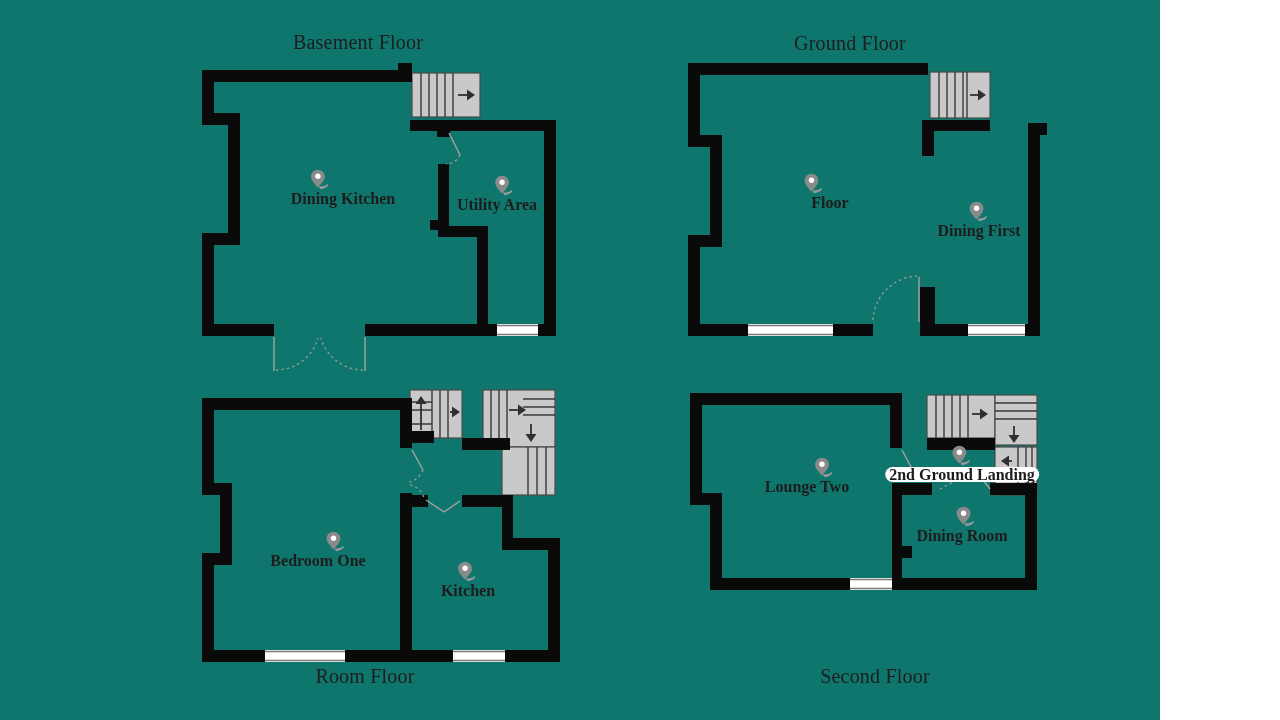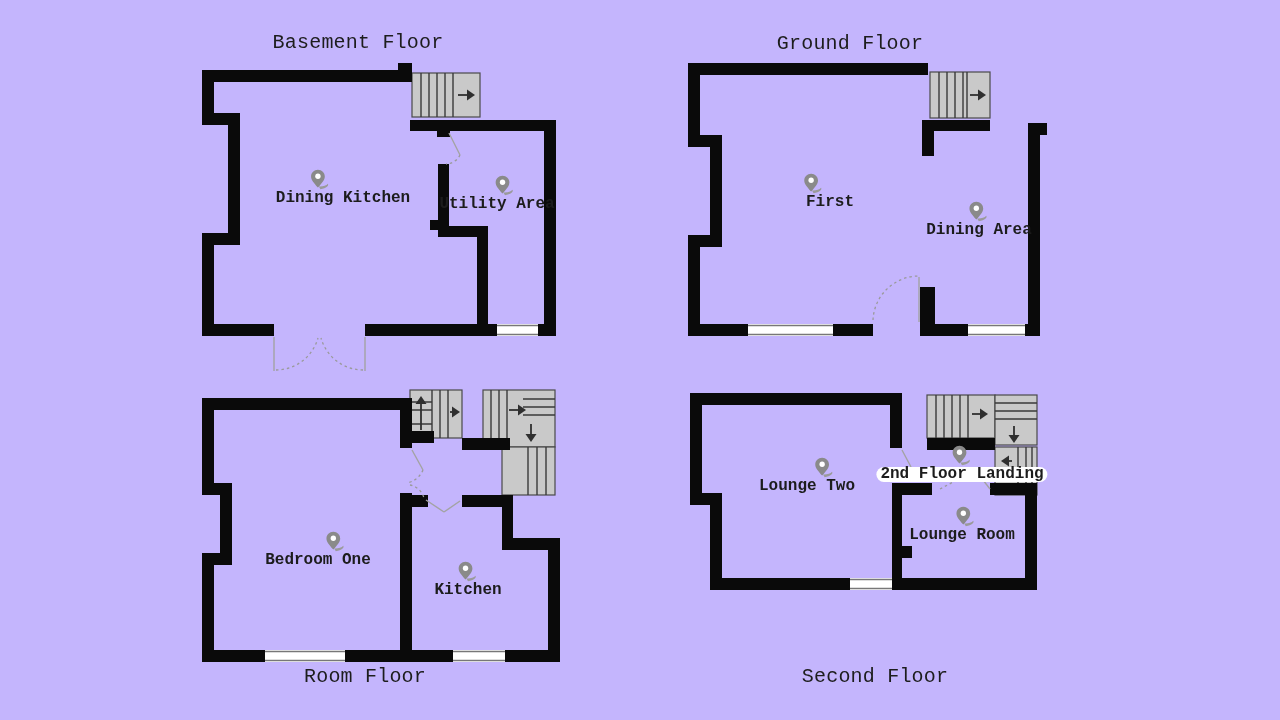--- a/index.html
+++ b/index.html
@@ -1,18 +1,18 @@
 <!DOCTYPE html>
 <html><head>
 <meta charset="utf-8">
 <style>
   html,body{margin:0;padding:0;background:#ffffff;}
   .canvas{
-    position:relative;width:1280px;height:720px;background:#c4b5fd;
-    font-family:Liberation Mono, monospace;overflow:hidden;
+    position:relative;width:1160px;height:720px;background:#0f766e;
+    font-family:Liberation Serif, serif;overflow:hidden;
   }
   svg.plans{position:absolute;left:0;top:0;}
   .floor-title{
     position:absolute;transform:translateX(-50%);
     font-size:20px;color:#1d1d1d;white-space:nowrap;letter-spacing:.2px;
   }
   .room-label{
     position:absolute;transform:translateX(-50%);
     display:flex;flex-direction:column;align-items:center;
     font-weight:bold;font-size:16px;line-height:15px;color:#1c1c1c;white-space:nowrap;
@@ -248,30 +248,30 @@
     </svg>
     <div class="room-name">Utility Area</div>
   </div>
 
   <div class="room-label" style="left:830px;top:173px;--pinoff:-16px">
     <svg class="pin" viewBox="0 0 26 22">
       <path d="M11,18.4 C15,18.7 18.6,17.5 20.4,15.5 C21.7,17.4 19.2,20.2 12.6,21.1 C11.9,20.2 11.4,19.3 11,18.4 Z" fill="#9a9a9a"></path>
       <path d="M10,0.8 C5.9,0.8 2.8,3.9 2.8,7.8 C2.8,11.2 5.5,14.3 10,19.5 C14.5,14.3 17.2,11.2 17.2,7.8 C17.2,3.9 14.1,0.8 10,0.8 Z" fill="#8a8a8a"></path>
       <circle cx="10" cy="7.6" r="2.8" fill="#ffffff"></circle>
     </svg>
-    <div class="room-name">First</div>
+    <div class="room-name">Floor</div>
   </div>
 
   <div class="room-label" style="left:979px;top:201px">
     <svg class="pin" viewBox="0 0 26 22">
       <path d="M11,18.4 C15,18.7 18.6,17.5 20.4,15.5 C21.7,17.4 19.2,20.2 12.6,21.1 C11.9,20.2 11.4,19.3 11,18.4 Z" fill="#9a9a9a"></path>
       <path d="M10,0.8 C5.9,0.8 2.8,3.9 2.8,7.8 C2.8,11.2 5.5,14.3 10,19.5 C14.5,14.3 17.2,11.2 17.2,7.8 C17.2,3.9 14.1,0.8 10,0.8 Z" fill="#8a8a8a"></path>
       <circle cx="10" cy="7.6" r="2.8" fill="#ffffff"></circle>
     </svg>
-    <div class="room-name">Dining Area</div>
+    <div class="room-name">Dining First</div>
   </div>
 
   <div class="room-label" style="left:318px;top:531px;--pinoff:18px">
     <svg class="pin" viewBox="0 0 26 22">
       <path d="M11,18.4 C15,18.7 18.6,17.5 20.4,15.5 C21.7,17.4 19.2,20.2 12.6,21.1 C11.9,20.2 11.4,19.3 11,18.4 Z" fill="#9a9a9a"></path>
       <path d="M10,0.8 C5.9,0.8 2.8,3.9 2.8,7.8 C2.8,11.2 5.5,14.3 10,19.5 C14.5,14.3 17.2,11.2 17.2,7.8 C17.2,3.9 14.1,0.8 10,0.8 Z" fill="#8a8a8a"></path>
       <circle cx="10" cy="7.6" r="2.8" fill="#ffffff"></circle>
     </svg>
     <div class="room-name">Bedroom One</div>
   </div>
@@ -294,25 +294,25 @@
     </svg>
     <div class="room-name">Lounge Two</div>
   </div>
 
   <div class="room-label" style="left:962px;top:506px;--pinoff:4px">
     <svg class="pin" viewBox="0 0 26 22">
       <path d="M11,18.4 C15,18.7 18.6,17.5 20.4,15.5 C21.7,17.4 19.2,20.2 12.6,21.1 C11.9,20.2 11.4,19.3 11,18.4 Z" fill="#9a9a9a"></path>
       <path d="M10,0.8 C5.9,0.8 2.8,3.9 2.8,7.8 C2.8,11.2 5.5,14.3 10,19.5 C14.5,14.3 17.2,11.2 17.2,7.8 C17.2,3.9 14.1,0.8 10,0.8 Z" fill="#8a8a8a"></path>
       <circle cx="10" cy="7.6" r="2.8" fill="#ffffff"></circle>
     </svg>
-    <div class="room-name">Lounge Room</div>
+    <div class="room-name">Dining Room</div>
   </div>
 
   <div class="room-label halo" style="left:962px;top:445px">
     <svg class="pin" viewBox="0 0 26 22">
       <path d="M11,18.4 C15,18.7 18.6,17.5 20.4,15.5 C21.7,17.4 19.2,20.2 12.6,21.1 C11.9,20.2 11.4,19.3 11,18.4 Z" fill="#9a9a9a"></path>
       <path d="M10,0.8 C5.9,0.8 2.8,3.9 2.8,7.8 C2.8,11.2 5.5,14.3 10,19.5 C14.5,14.3 17.2,11.2 17.2,7.8 C17.2,3.9 14.1,0.8 10,0.8 Z" fill="#8a8a8a"></path>
       <circle cx="10" cy="7.6" r="2.8" fill="#ffffff"></circle>
     </svg>
-    <div class="room-name">2nd Floor Landing</div>
+    <div class="room-name">2nd Ground Landing</div>
   </div>
 
 </div>
 
 </body></html>

